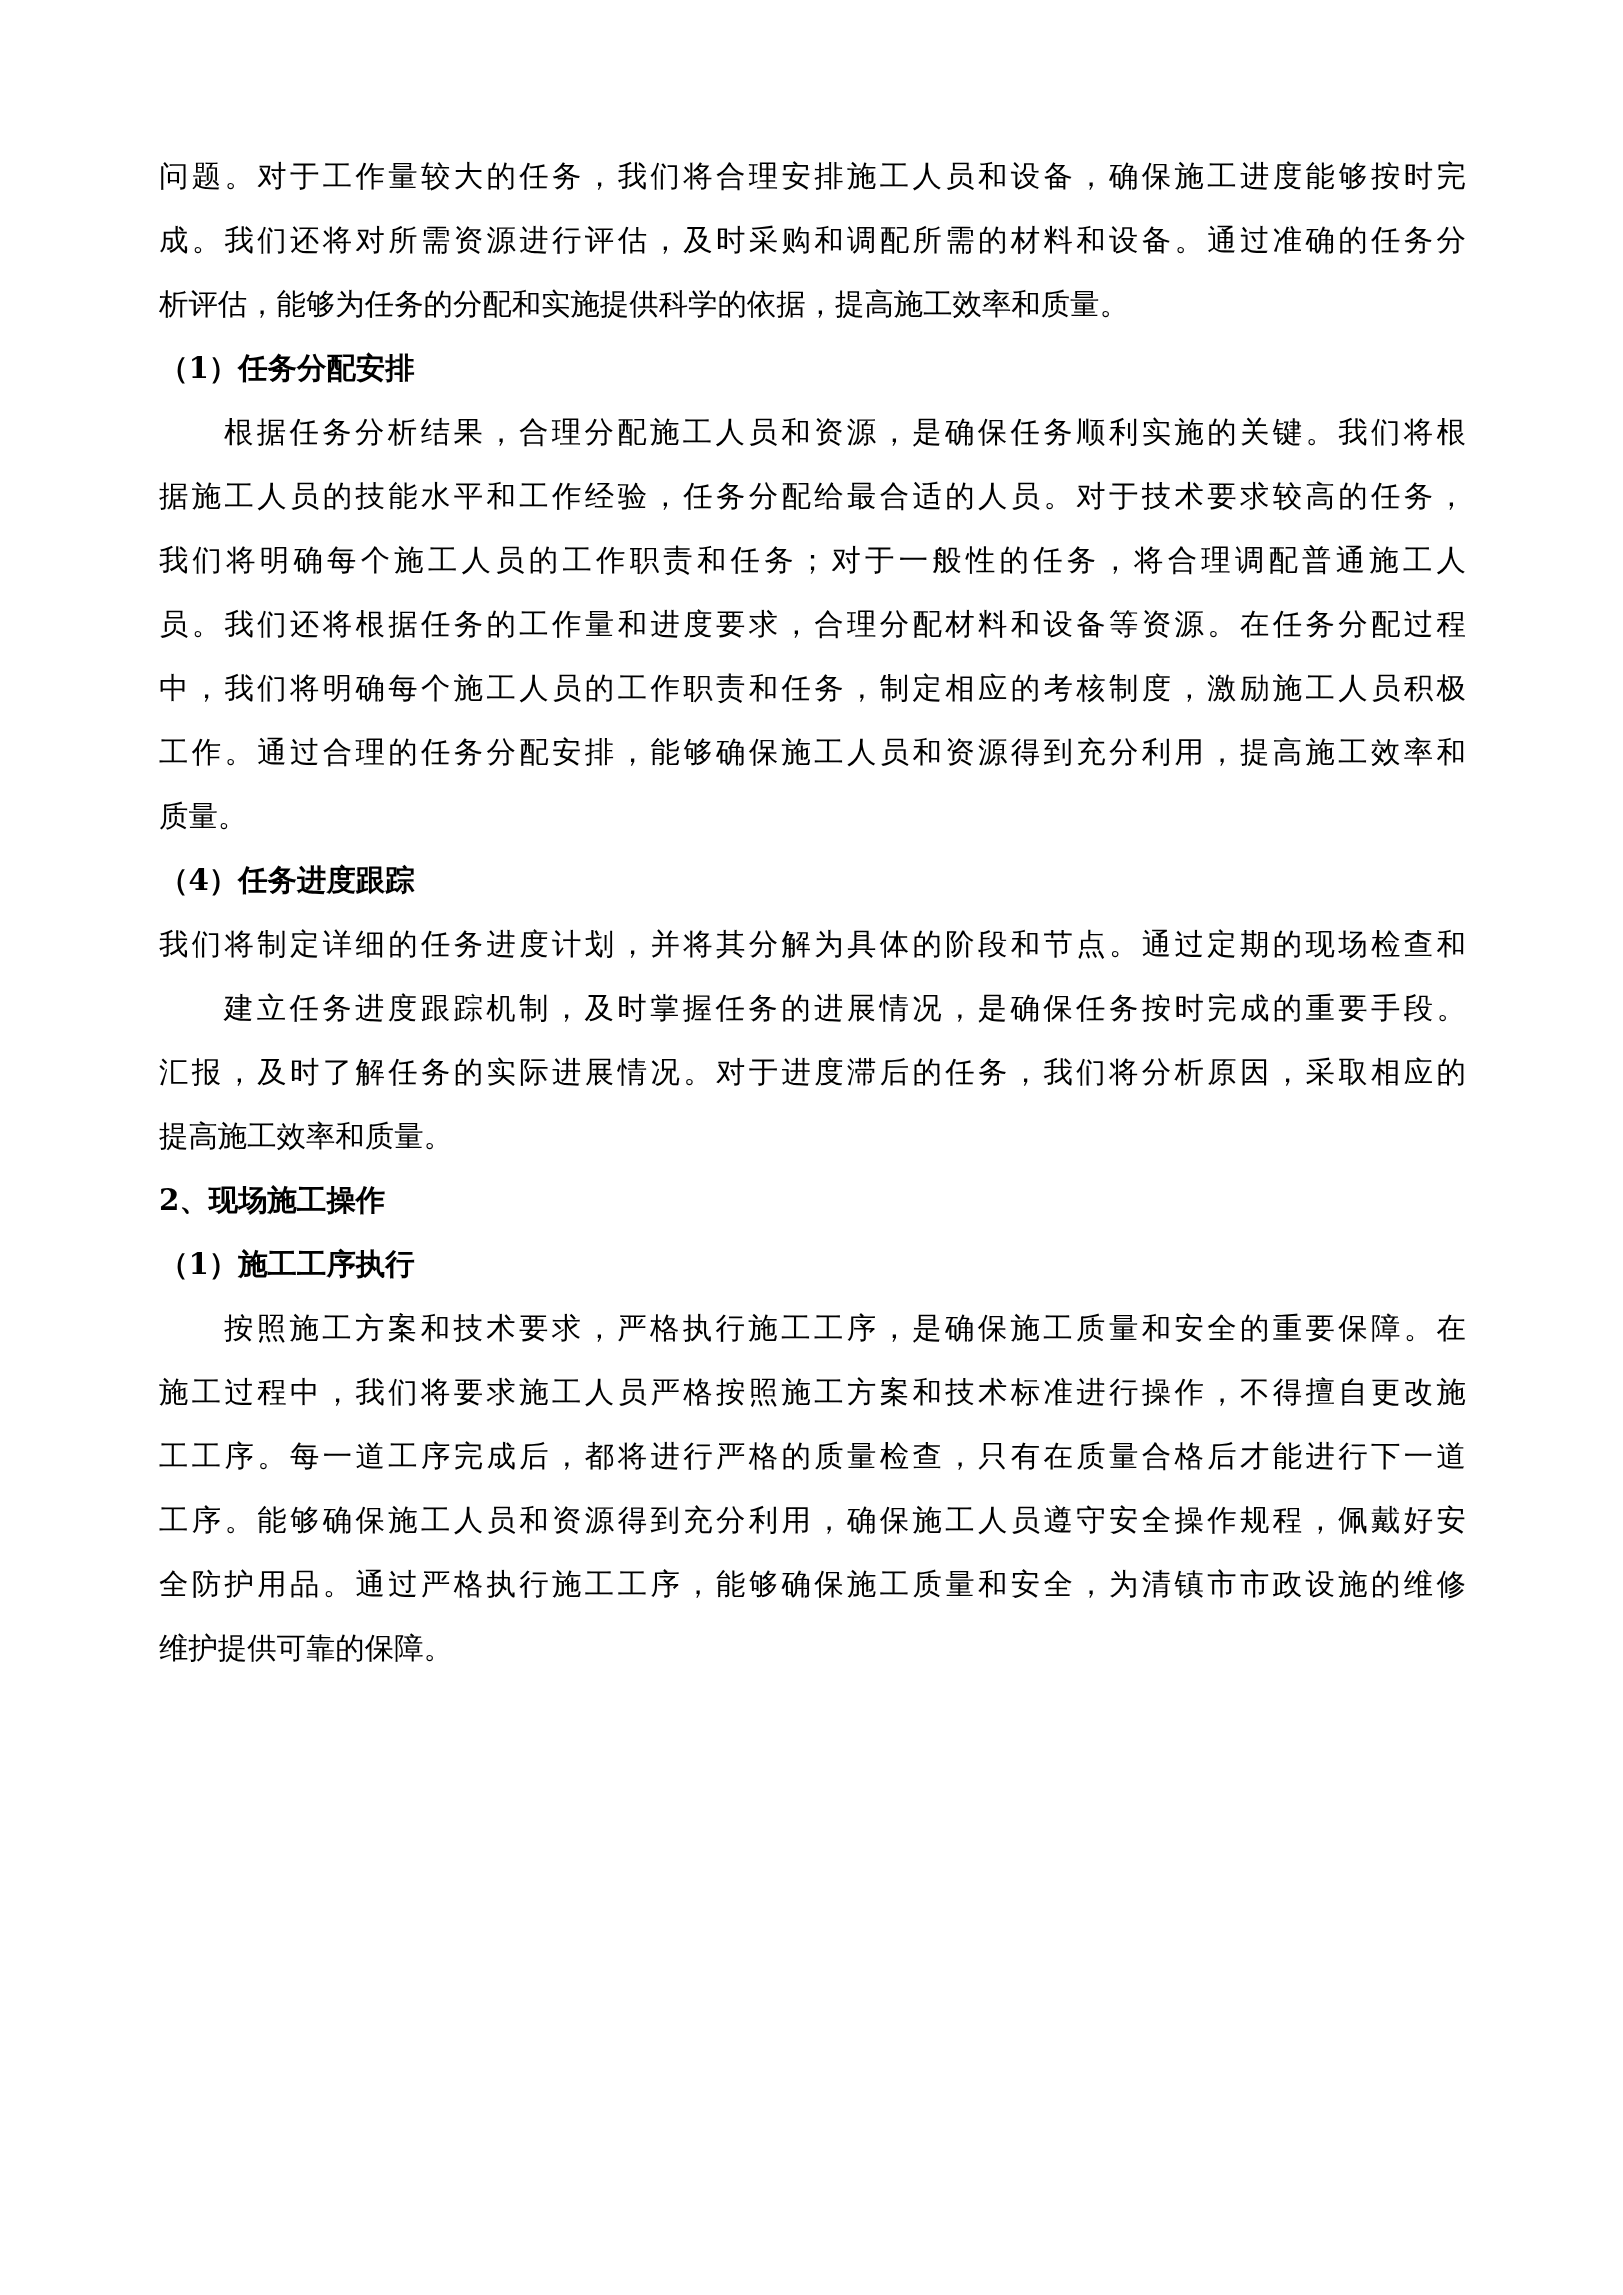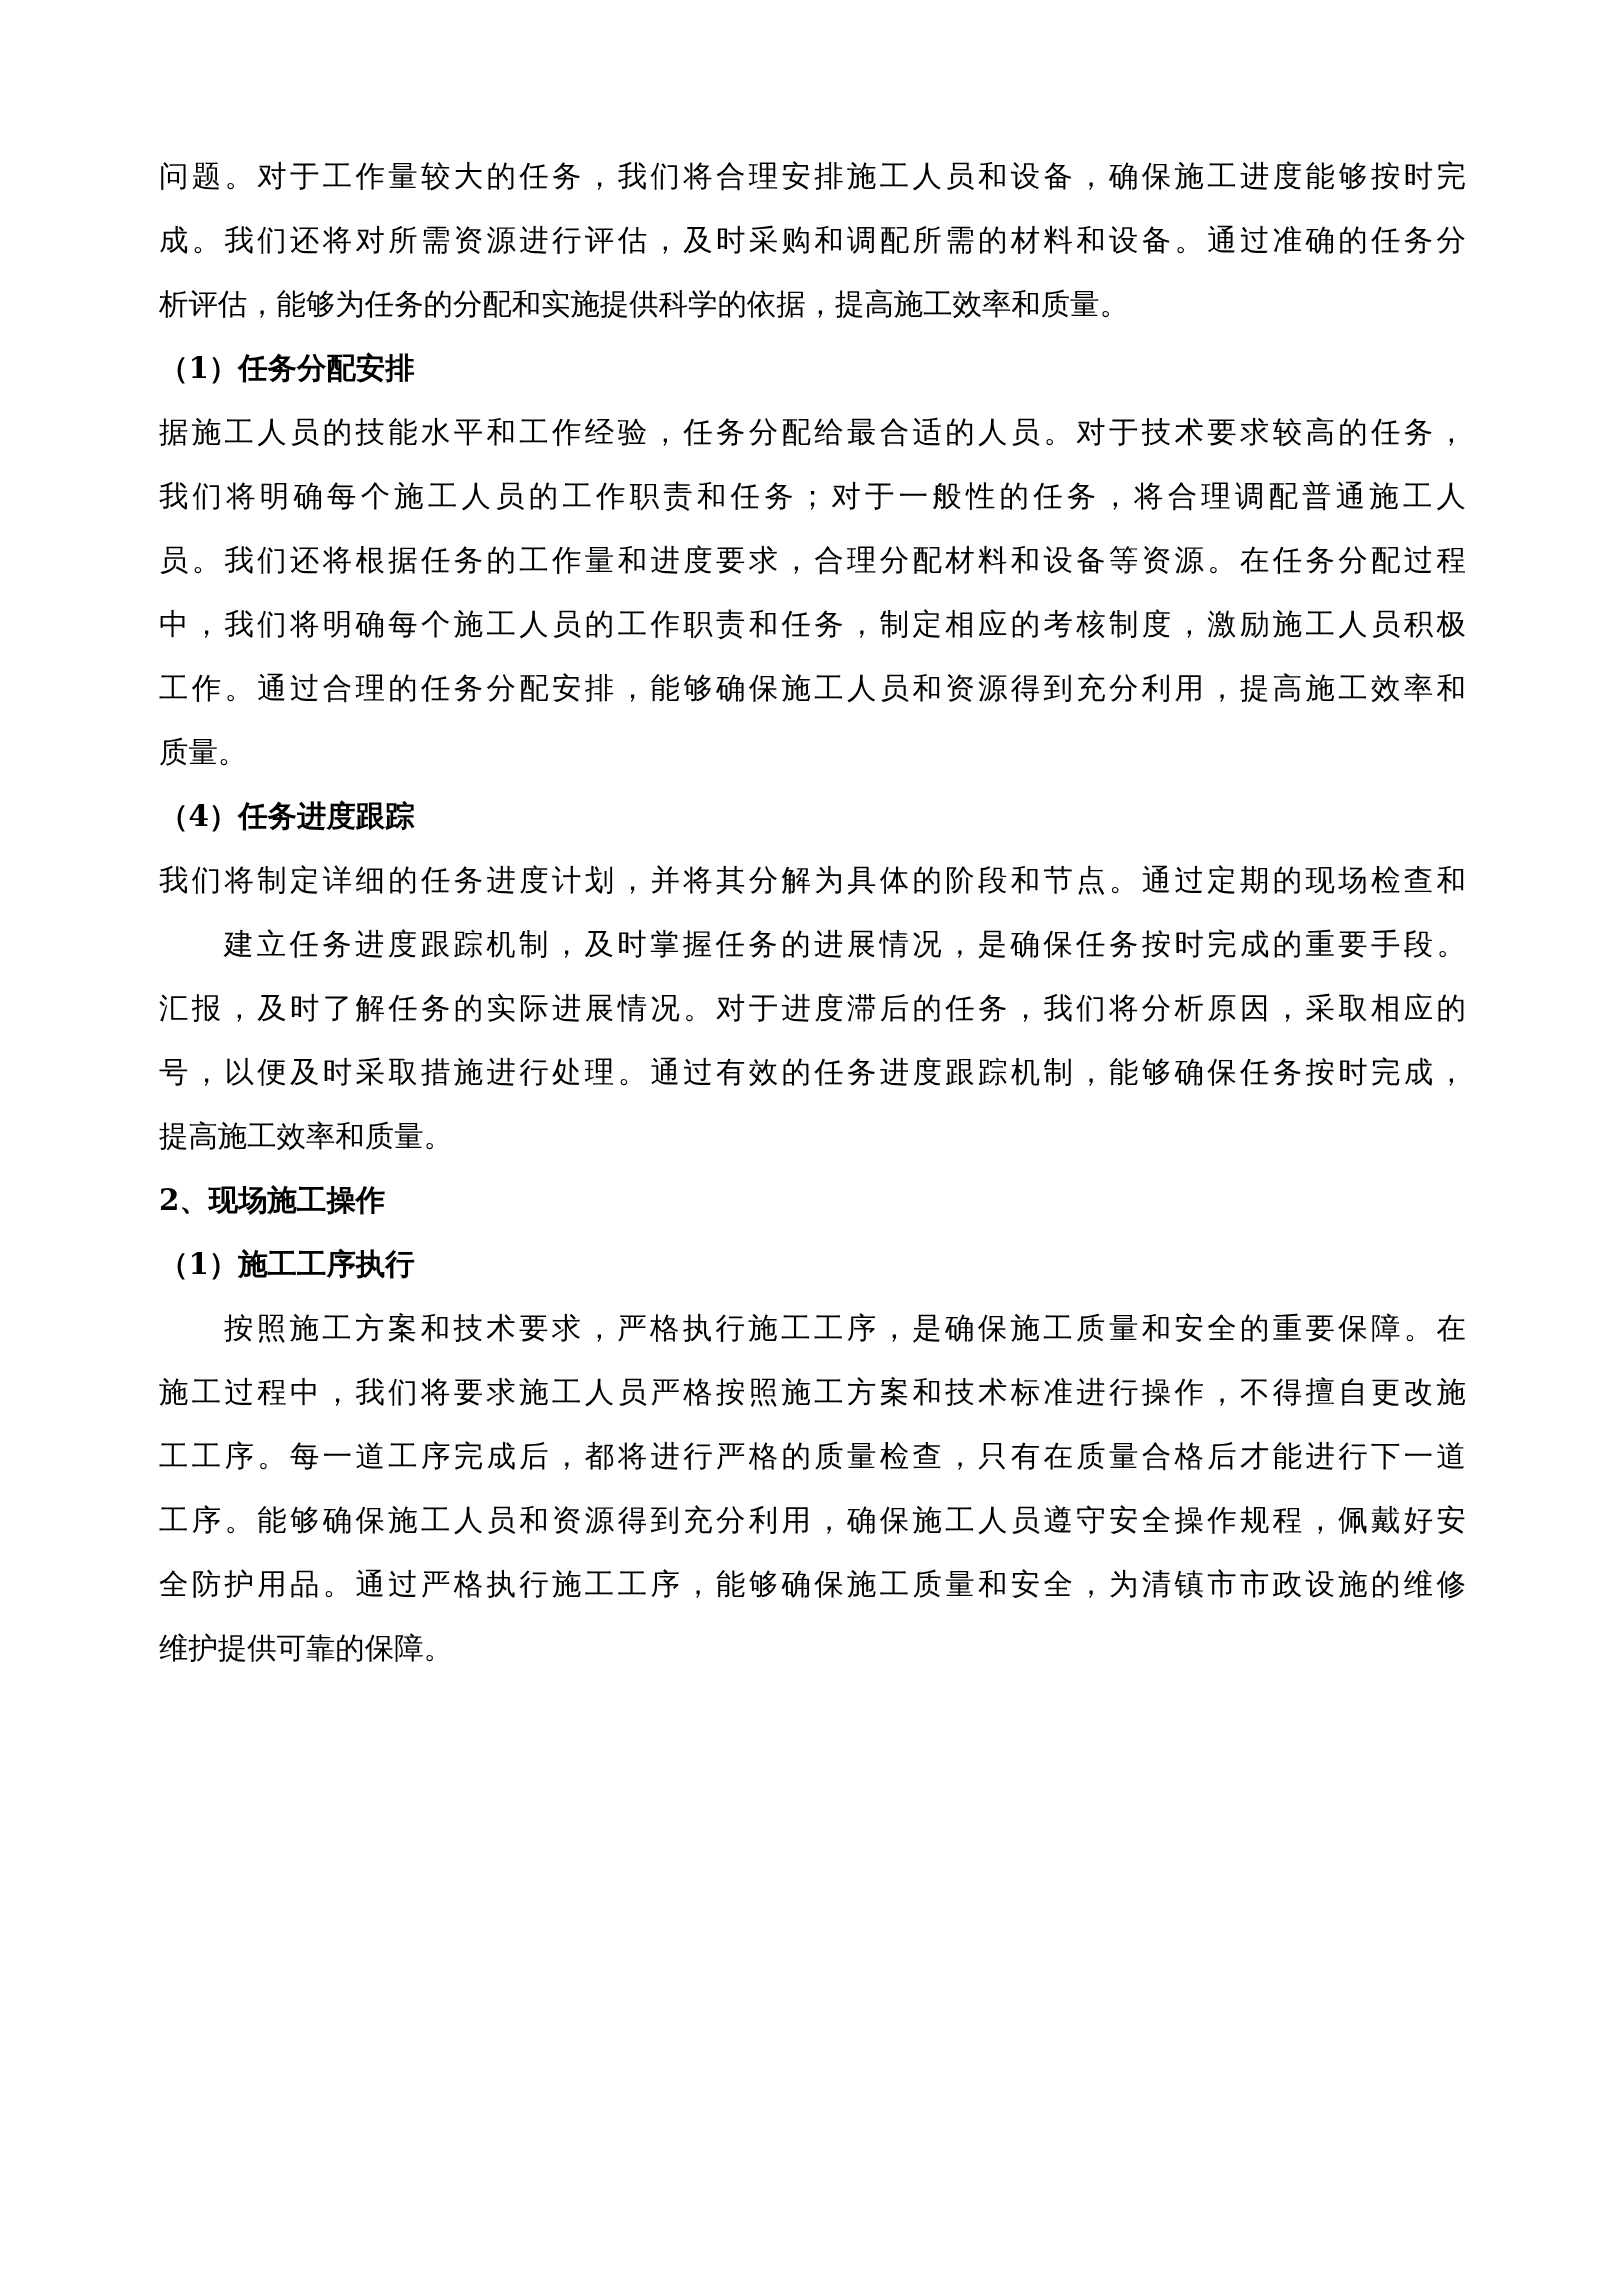--- a/index.html
+++ b/index.html
@@ -59,35 +59,35 @@
 
     <div>
       <span class="line justify">问题。对于工作量较大的任务，我们将合理安排施工人员和设备，确保施工进度能够按时完</span>
       <span class="line justify">成。我们还将对所需资源进行评估，及时采购和调配所需的材料和设备。通过准确的任务分</span>
       <span class="line">析评估，能够为任务的分配和实施提供科学的依据，提高施工效率和质量。</span>
     </div>
 
     <span class="line heading sub">（1）任务分配安排</span>
 
     <div>
+      <span class="line justify indent">根据任务分析结果，合理分配施工人员和资源，是确保任务顺利实施的关键。我们将根</span>
       <span class="line justify">据施工人员的技能水平和工作经验，任务分配给最合适的人员。对于技术要求较高的任务，</span>
       <span class="line justify">我们将明确每个施工人员的工作职责和任务；对于一般性的任务，将合理调配普通施工人</span>
       <span class="line justify">员。我们还将根据任务的工作量和进度要求，合理分配材料和设备等资源。在任务分配过程</span>
       <span class="line justify">中，我们将明确每个施工人员的工作职责和任务，制定相应的考核制度，激励施工人员积极</span>
       <span class="line justify">工作。通过合理的任务分配安排，能够确保施工人员和资源得到充分利用，提高施工效率和</span>
       <span class="line">质量。</span>
     </div>
 
     <span class="line heading sub">（4）任务进度跟踪</span>
 
     <div>
       <span class="line justify">我们将制定详细的任务进度计划，并将其分解为具体的阶段和节点。通过定期的现场检查和</span>
       <span class="line justify indent">建立任务进度跟踪机制，及时掌握任务的进展情况，是确保任务按时完成的重要手段。</span>
       <span class="line justify">汇报，及时了解任务的实际进展情况。对于进度滞后的任务，我们将分析原因，采取相应的</span>
-      <span class="line justify">号，以便及时采取措施进行处理。通过有效的任务进度跟踪机制，能够确保任务按时完成，</span>
       <span class="line">提高施工效率和质量。</span>
     </div>
 
     <span class="line heading">2、现场施工操作</span>
 
     <span class="line heading sub">（1）施工工序执行</span>
 
     <div>
       <span class="line justify indent">按照施工方案和技术要求，严格执行施工工序，是确保施工质量和安全的重要保障。在</span>
       <span class="line justify">施工过程中，我们将要求施工人员严格按照施工方案和技术标准进行操作，不得擅自更改施</span>

